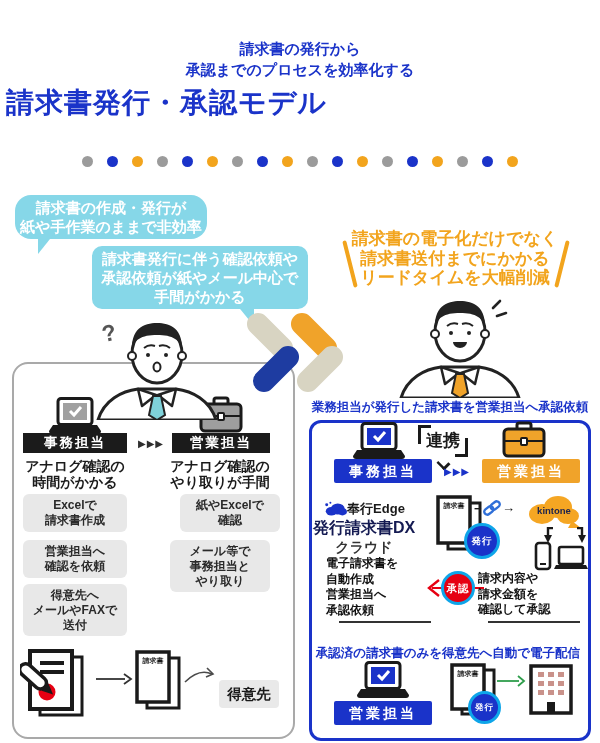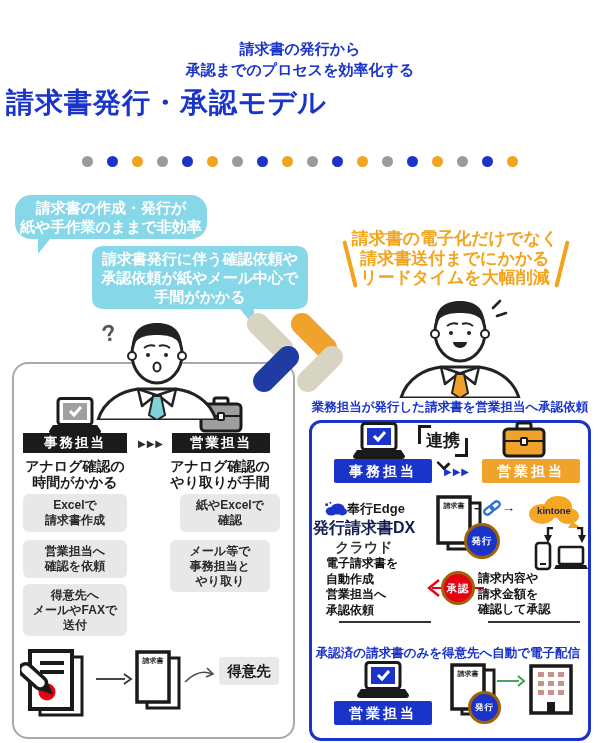--- a/index.html
+++ b/index.html
@@ -39,21 +39,21 @@
   .flow-head{color:#1a33c9;font-weight:800;font-size:12.5px;text-align:center;width:282px;}
   .renkei{font-size:17px;font-weight:900;color:#1a1a1a;text-align:center;line-height:28px;}
   .renkei::before{content:"";position:absolute;left:0;top:-2px;width:10px;height:16px;border-left:3px solid #1a1a1a;border-top:3px solid #1a1a1a;}
   .renkei::after{content:"";position:absolute;right:0;bottom:-2px;width:10px;height:16px;border-right:3px solid #1a1a1a;border-bottom:3px solid #1a1a1a;}
   .renkei-caret{width:8px;height:8px;border-right:3px solid #1a1a1a;border-bottom:3px solid #1a1a1a;transform:rotate(45deg) scaleY(.8);}
   .logo1{font-size:13px;font-weight:900;color:#1a1a1a;}
   .logo2{font-size:16px;font-weight:900;color:#141a52;letter-spacing:0;}
   .logo3{font-size:14px;font-weight:700;color:#333;}
   .action{color:#111;font-weight:700;font-size:12px;line-height:15.5px;text-align:left;}
   .uline{border-top:2px solid #333;height:0;}
-  .badge{border-radius:50%;color:#fff;font-weight:800;text-align:center;border:3px solid #a16207;}
+  .badge{border-radius:50%;color:#fff;font-weight:800;text-align:center;border:3px solid #0ea5e9;}
   .badge-issue{background:#1a33c9;width:30px;height:30px;line-height:30px;font-size:9.5px;letter-spacing:1px;}
   .badge-issue2{background:#1a33c9;width:27px;height:27px;line-height:27px;font-size:8.5px;letter-spacing:1px;}
   .badge-approve{background:#e60012;width:28px;height:28px;line-height:28px;font-size:10.5px;letter-spacing:1px;}
   .qmark{color:#555;font-size:23px;font-weight:900;transform:rotate(-12deg);}
   .dash{color:#1a1a1a;font-weight:800;font-size:13px;}
 </style>
 </head>
 <body>
 
 <div id="stage">
@@ -147,21 +147,21 @@
   </svg>
   <svg class="abs" style="left:135px;top:650px;" width="46" height="62" viewBox="0 0 46 62">
     <rect x="12" y="8" width="32" height="50" fill="#fff" stroke="#1a1a1a" stroke-width="3"></rect>
     <rect x="2" y="2" width="32" height="50" fill="#fff" stroke="#1a1a1a" stroke-width="3.5"></rect>
     <text x="18" y="13" font-size="7" font-weight="bold" fill="#1a1a1a" text-anchor="middle">請求書</text>
   </svg>
   <svg class="abs" style="left:183px;top:664px;" width="34" height="22" viewBox="0 0 34 22">
     <path d="M2,18 Q16,4 29,10" fill="none" stroke="#4a4a4a" stroke-width="1.6"></path>
     <path d="M24,4 L30,10 L23,13" fill="none" stroke="#4a4a4a" stroke-width="1.6"></path>
   </svg>
-  <div class="abs cust" style="left:219px;top:657px;width:60px;height:28px;">得意先</div>
+  <div class="abs cust" style="left:219px;top:680px;width:60px;height:28px;">得意先</div>
 
   <div class="abs flow-head" style="left:309px;top:399px;">業務担当が発行した請求書を営業担当へ承認依頼</div>
   <div class="abs panel-after"></div>
   <svg class="abs" style="left:352px;top:422px;" width="54" height="38" viewBox="0 0 54 38">
     <rect x="10" y="1.5" width="34" height="26" rx="3" fill="#fff" stroke="#1a1a1a" stroke-width="3"></rect>
     <rect x="15" y="6" width="24" height="17" fill="#1a33c9"></rect>
     <path d="M22,14 l4,4 l7,-8" stroke="#fff" stroke-width="3" fill="none"></path>
     <path d="M5,28 h44 l4,6 q0,3 -3,3 h-46 q-3,0 -3,-3 z" fill="#1a1a1a"></path>
   </svg>
   <div class="abs renkei" style="left:418px;top:427px;width:50px;height:28px;">連携</div>

